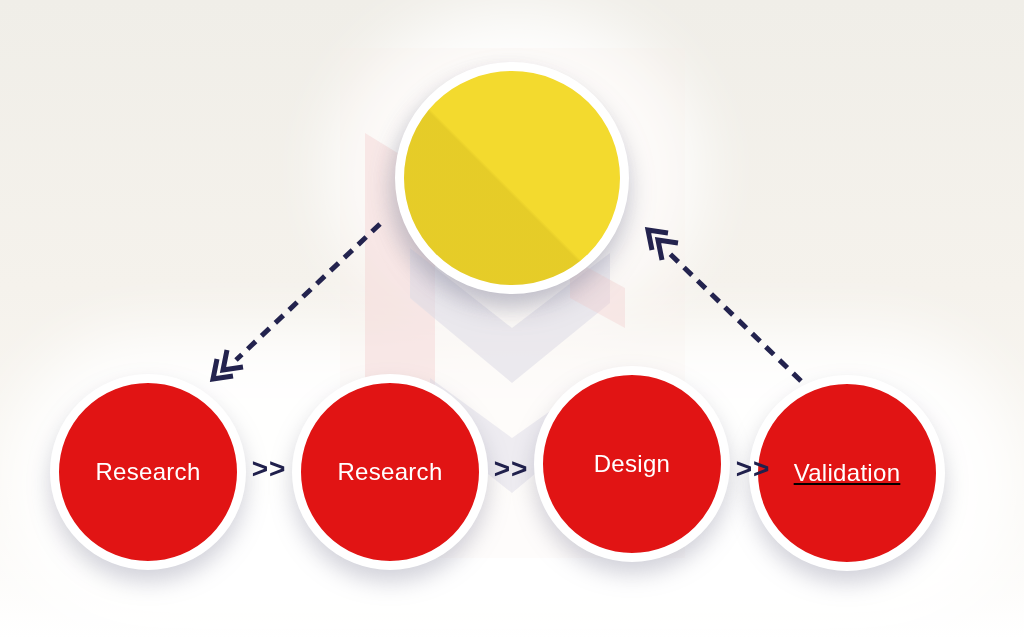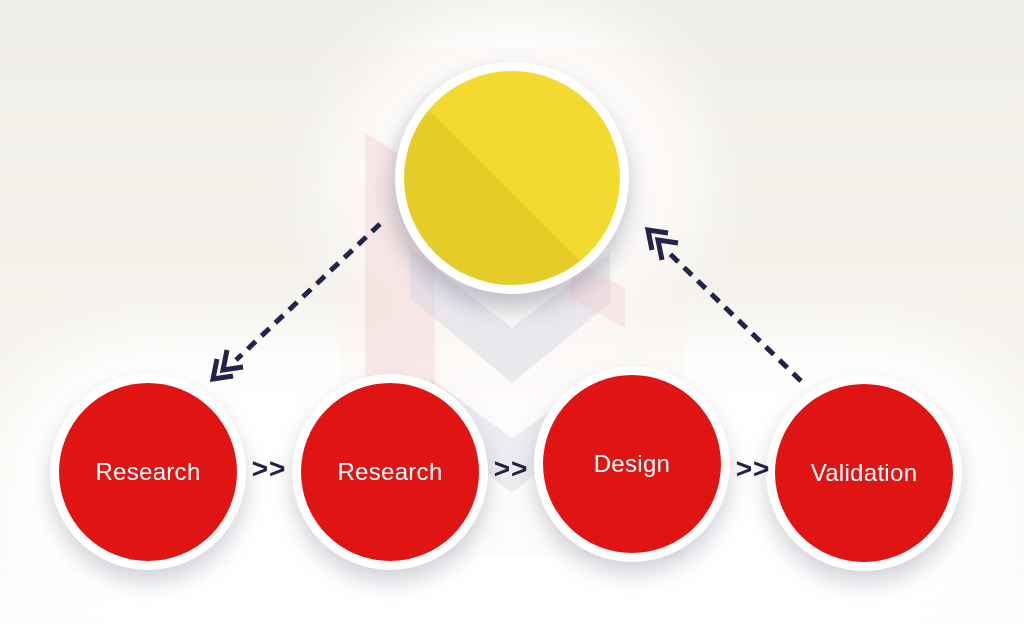--- a/index.html
+++ b/index.html
@@ -58,21 +58,21 @@
   }
   .node-red .label {
     font-size: 24px;
     font-weight: 500;
     color: #ffffff;
     letter-spacing: 0.3px;
   }
   .node-research   { left:  50px; top: 374px; }
   .node-analysis   { left: 292px; top: 374px; }
   .node-design     { left: 534px; top: 366px; }
-  .node-validation { left: 766px; top: 375px; }
+  .node-validation { left: 749px; top: 375px; text-decoration: underline; }
 
   .flow-sep {
     position: absolute;
     width: 46px;
     top: 453px;
     text-align: center;
     font-size: 28px;
     font-weight: 800;
     letter-spacing: 1px;
     color: #20204c;

